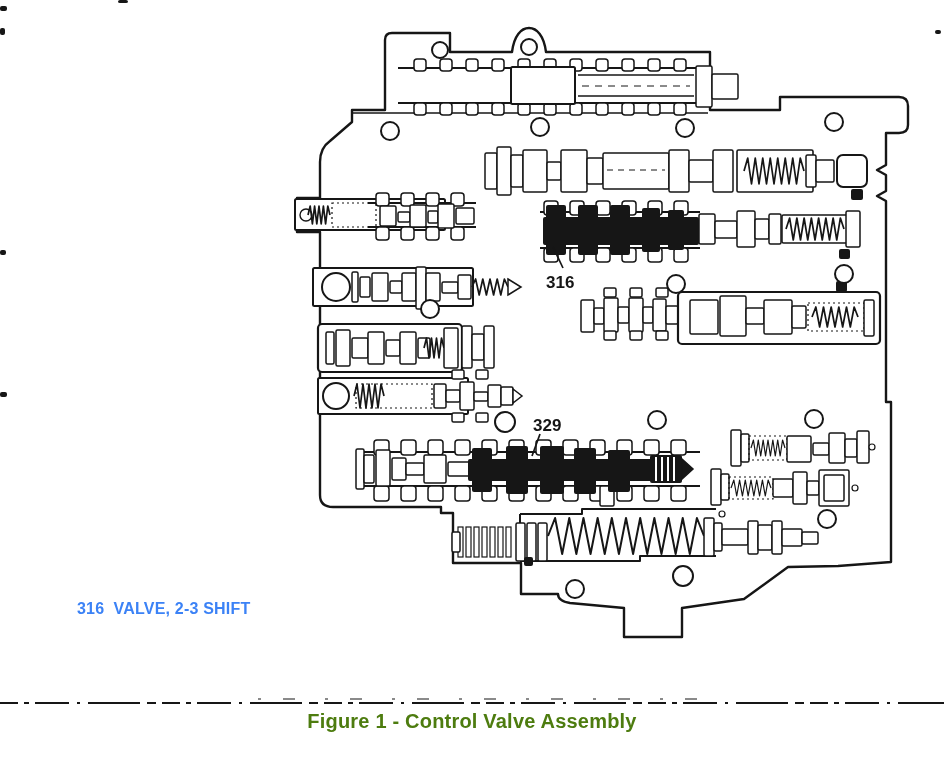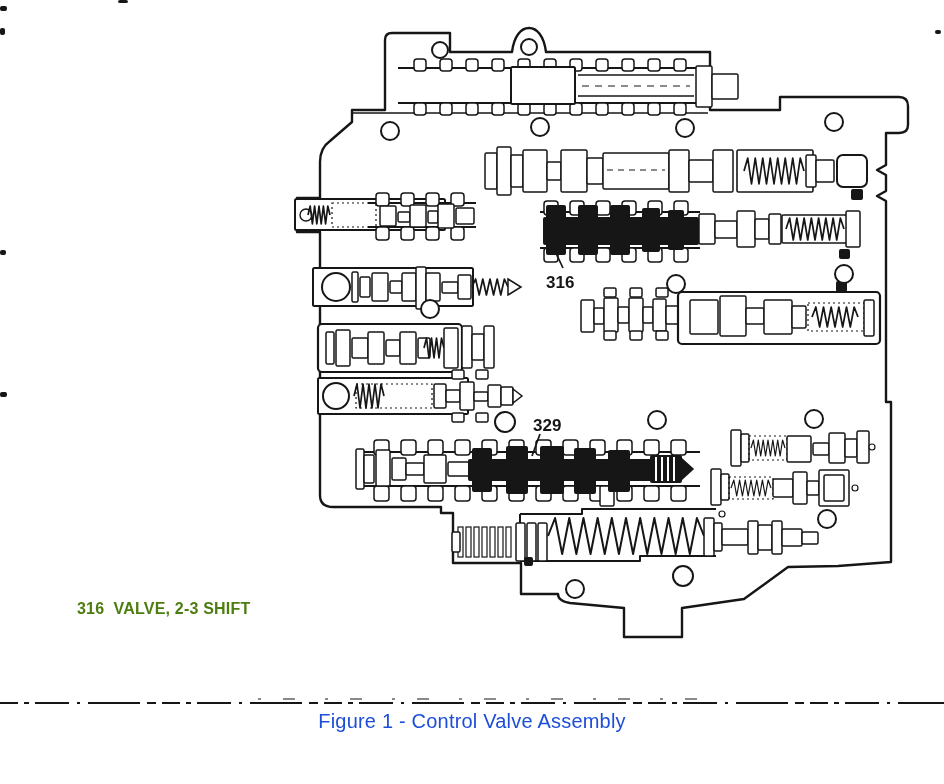--- a/index.html
+++ b/index.html
@@ -1,22 +1,22 @@
 <!DOCTYPE html>
 <html><head>
 <meta charset="utf-8">
 <style>
   html,body{margin:0;padding:0;background:#fff;}
   .page{position:relative;width:944px;height:784px;background:#ffffff;overflow:hidden;
         font-family:"Liberation Sans",sans-serif;}
   .page svg{position:absolute;left:0;top:0;}
   .legend{position:absolute;left:77px;top:564px;font-size:16px;font-weight:700;
-          color:#4d7c0f;line-height:18px;white-space:pre;letter-spacing:.2px;}
+          color:#3b82f6;line-height:18px;white-space:pre;letter-spacing:.2px;}
   .caption{position:absolute;left:0;top:710px;width:100%;text-align:center;
-           font-size:20px;font-weight:400;color:#1d4ed8;letter-spacing:.2px;}
+           font-size:20px;font-weight:700;color:#4d7c0f;letter-spacing:.2px;}
   text.callout{font-family:"Liberation Sans",sans-serif;font-size:17px;font-weight:700;fill:#161616;}
   .leader{stroke:#161616;stroke-width:1.7;}
 </style>
 </head>
 <body>
 
 <div class="page">
 
   <svg width="944" height="784" viewBox="0 0 944 784">
     <g id="gBody">

